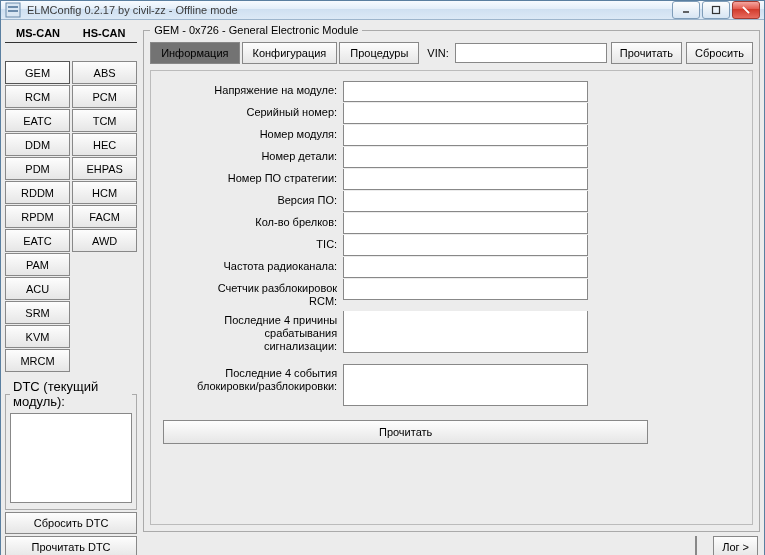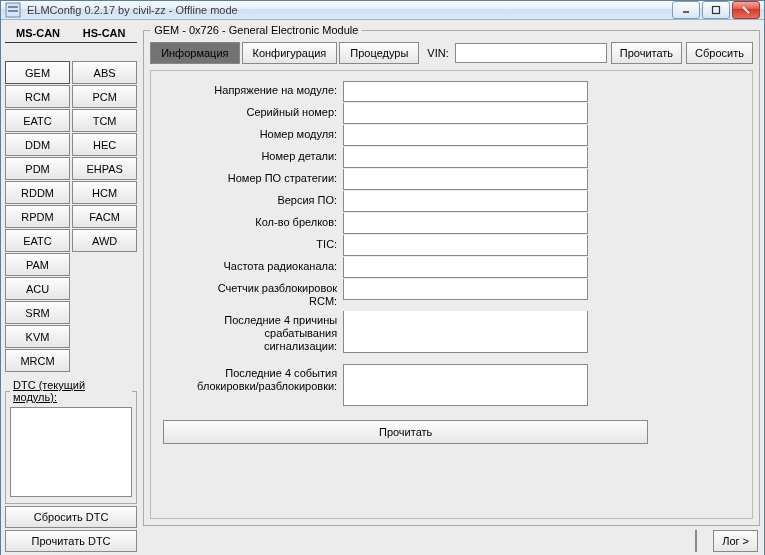--- a/index.html
+++ b/index.html
@@ -80,21 +80,21 @@
   }
   .mod-btn.active {
     background: linear-gradient(to bottom, #fff, #f0f0f0);
     border-color: #555;
   }
   .dtc-group {
     margin-top: 6px;
     border: 1px solid #aaa;
     padding: 4px 4px 6px 4px;
   }
-  .dtc-group legend { font-size: 11px; padding: 0 3px; text-decoration: underline; }
+  .dtc-group legend { font-size: 13px; padding: 0 3px; }
   .dtc-box {
     width: 100%;
     height: 90px;
     background: #fff;
     border: 1px solid #888;
   }
   .dtc-btn {
     height: 22px;
     width: 100%;
     border: 1px solid #888;

